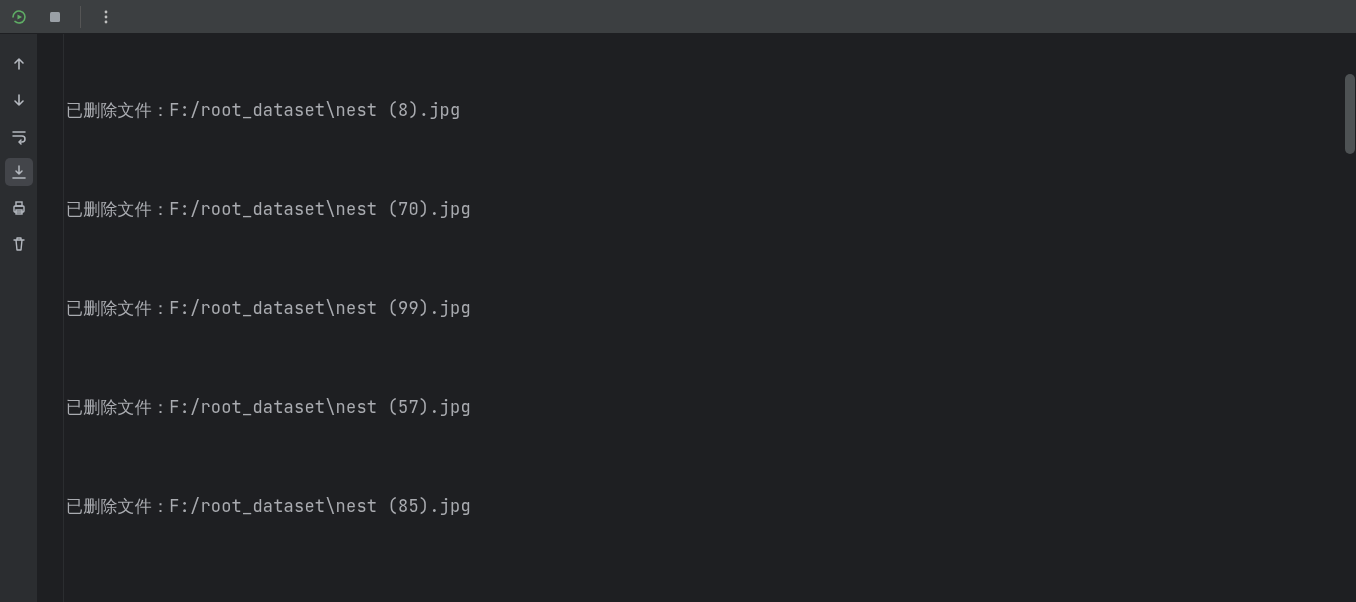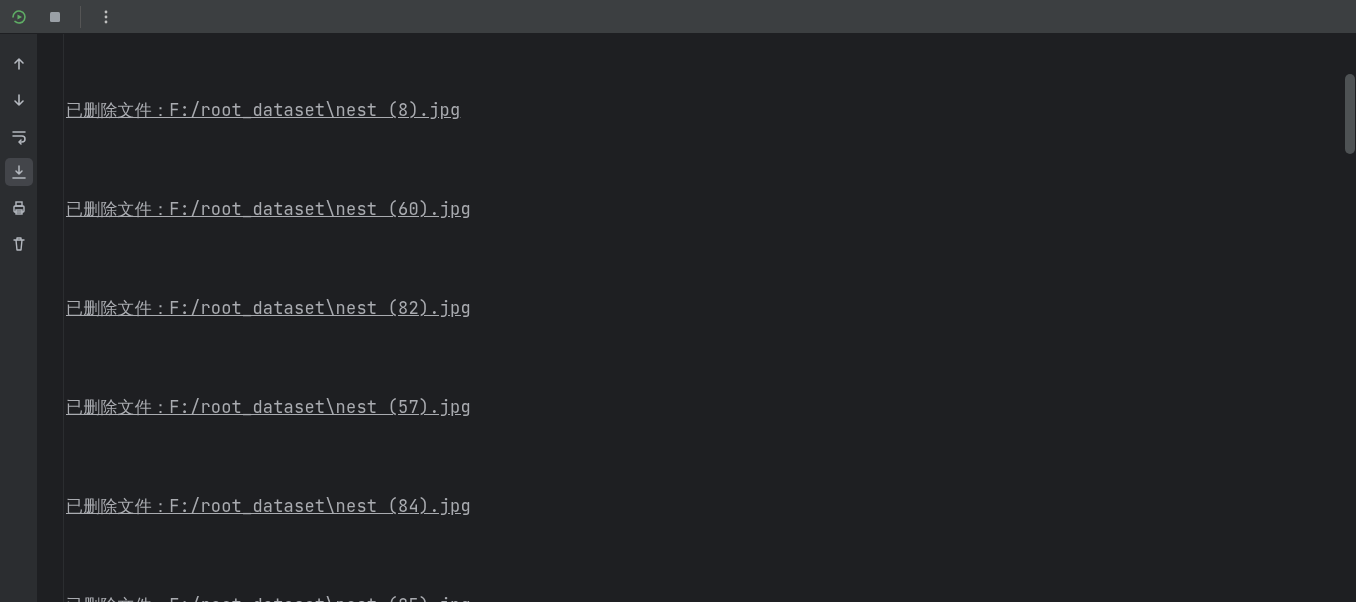--- a/index.html
+++ b/index.html
@@ -69,21 +69,20 @@
   .console-lines {
     padding-top: 0;
     font-size: 17px;
     line-height: 33px;
     white-space: pre;
     color: #a9abb0;
   }
   .console-lines .line {
     padding-left: 2px;
     letter-spacing: 0.2px;
-    text-decoration: underline;
   }
   .console-lines .line.first {
     margin-top: -6px; 
   }
 
   
   .scrollbar {
     position: absolute;
     right: 0;
     top: 0;
@@ -165,24 +164,23 @@
         <path d="M4 5h10M7 5V3h4v2M6 5l1 10h4l1-10" stroke="#b4b8bf" stroke-width="1.4" fill="none" stroke-linecap="round" stroke-linejoin="round"></path>
       </svg>
     </div>
   </div>
 
   <div class="edge-strip"></div>
 
   <div class="console">
     <div class="console-lines">
       <div class="line first">已删除文件：F:/root_dataset\nest (8).jpg</div>
-      <div class="line">已删除文件：F:/root_dataset\nest (60).jpg</div>
-      <div class="line">已删除文件：F:/root_dataset\nest (82).jpg</div>
+      <div class="line">已删除文件：F:/root_dataset\nest (70).jpg</div>
+      <div class="line">已删除文件：F:/root_dataset\nest (99).jpg</div>
       <div class="line">已删除文件：F:/root_dataset\nest (57).jpg</div>
-      <div class="line">已删除文件：F:/root_dataset\nest (84).jpg</div>
       <div class="line">已删除文件：F:/root_dataset\nest (85).jpg</div>
       
       
       
       
       
       
       
       
       

